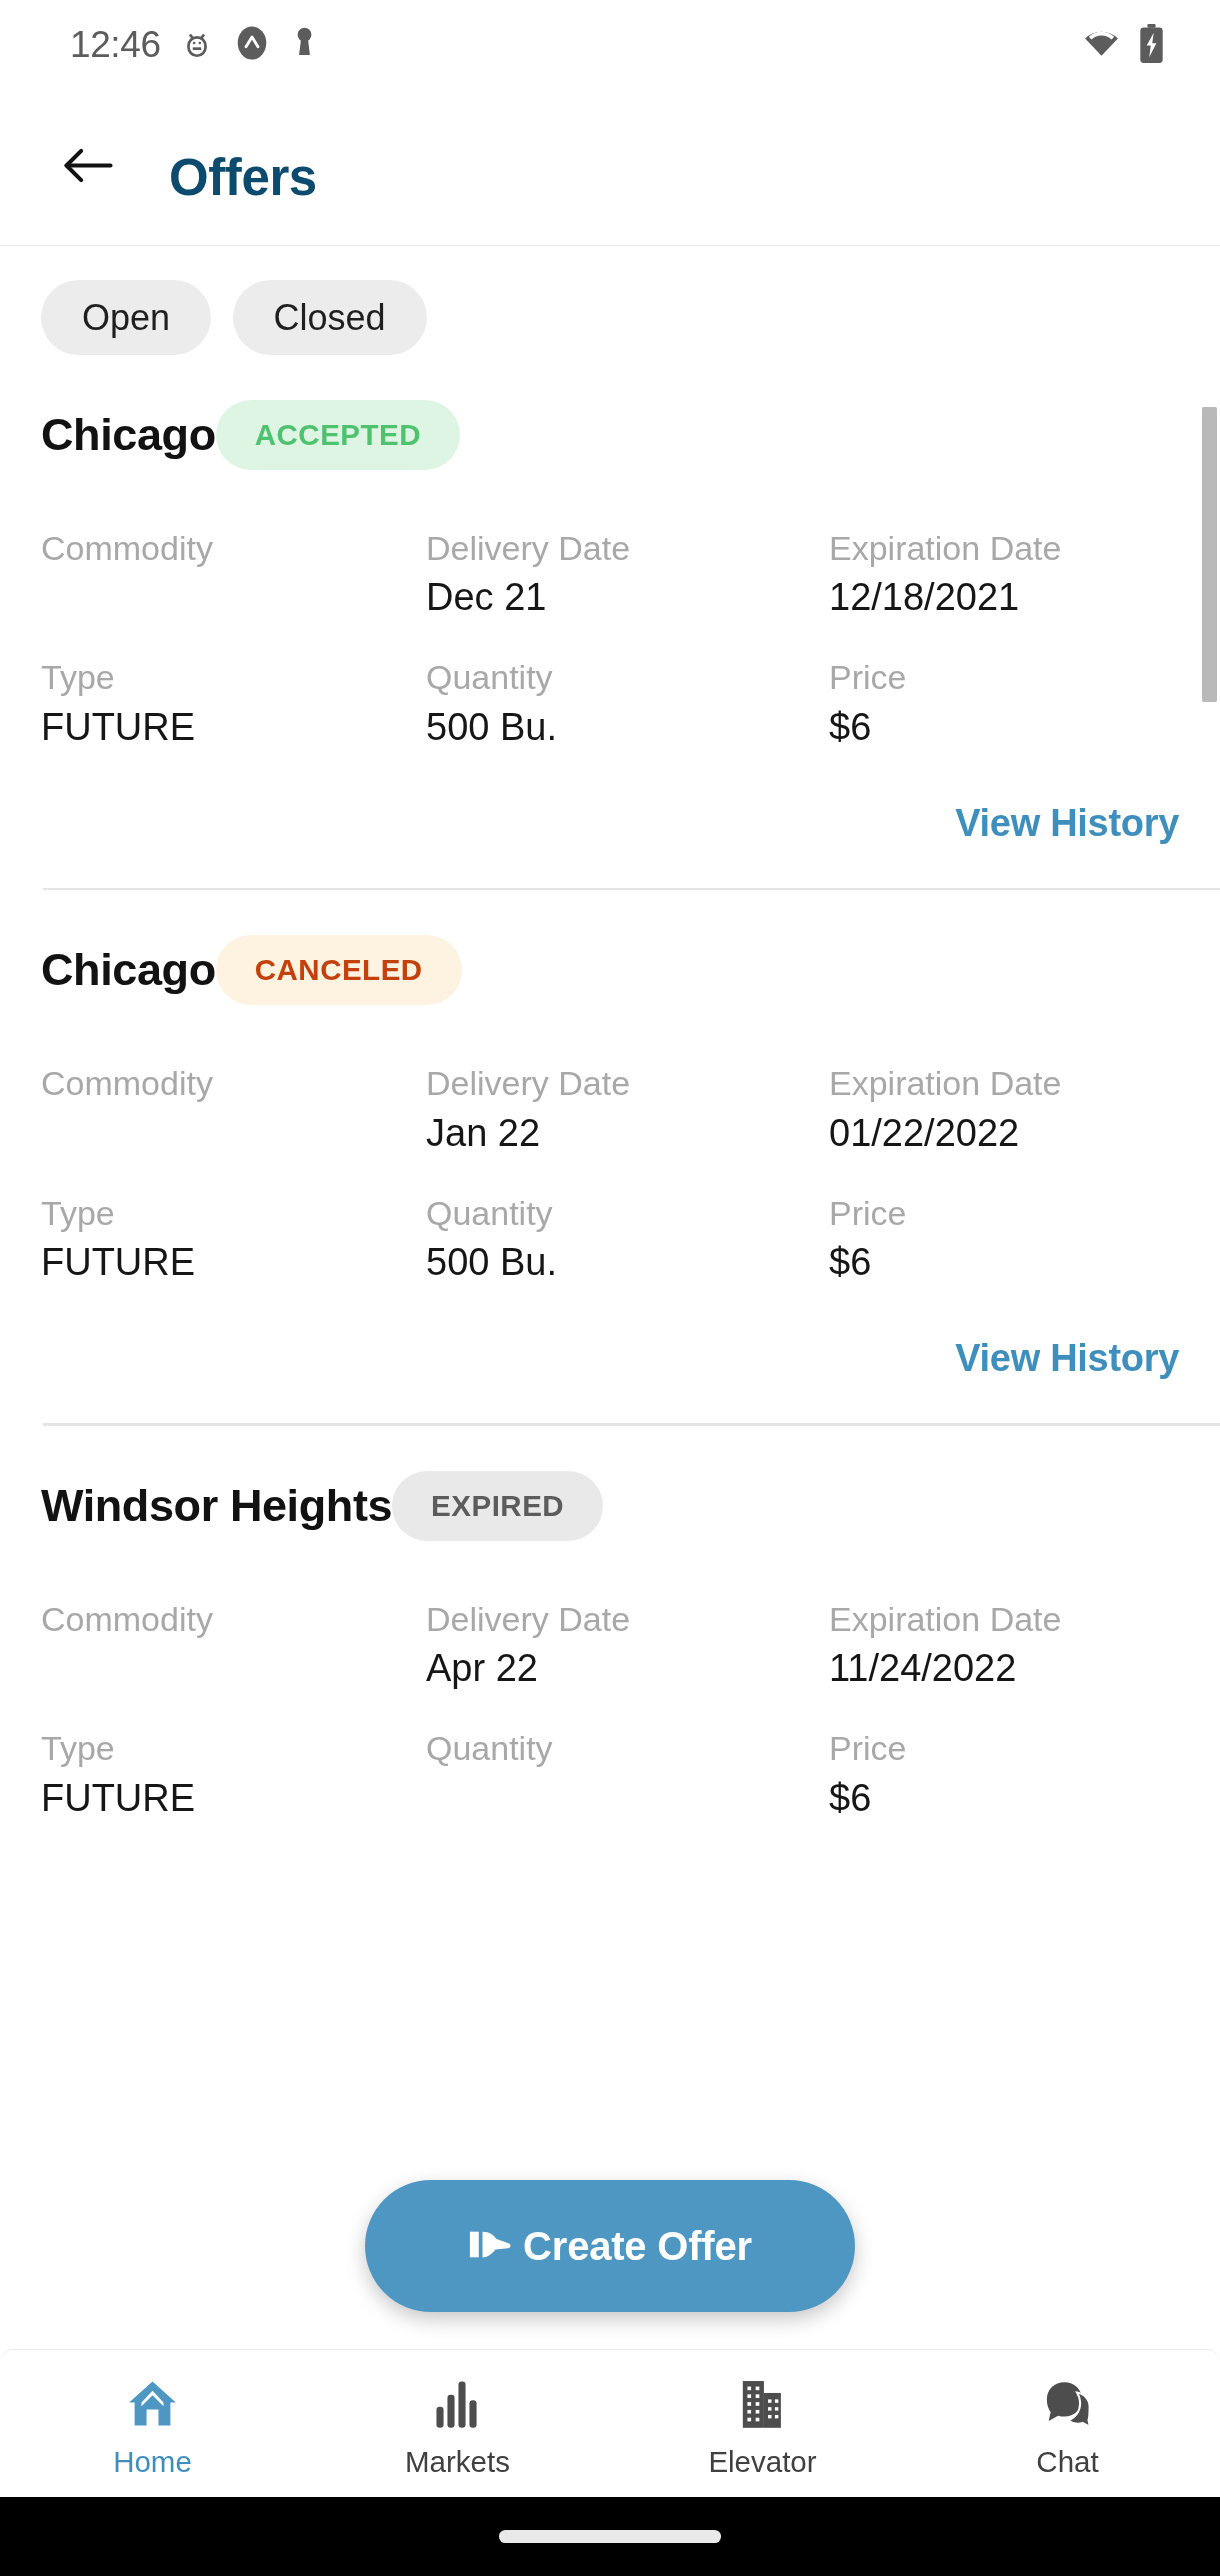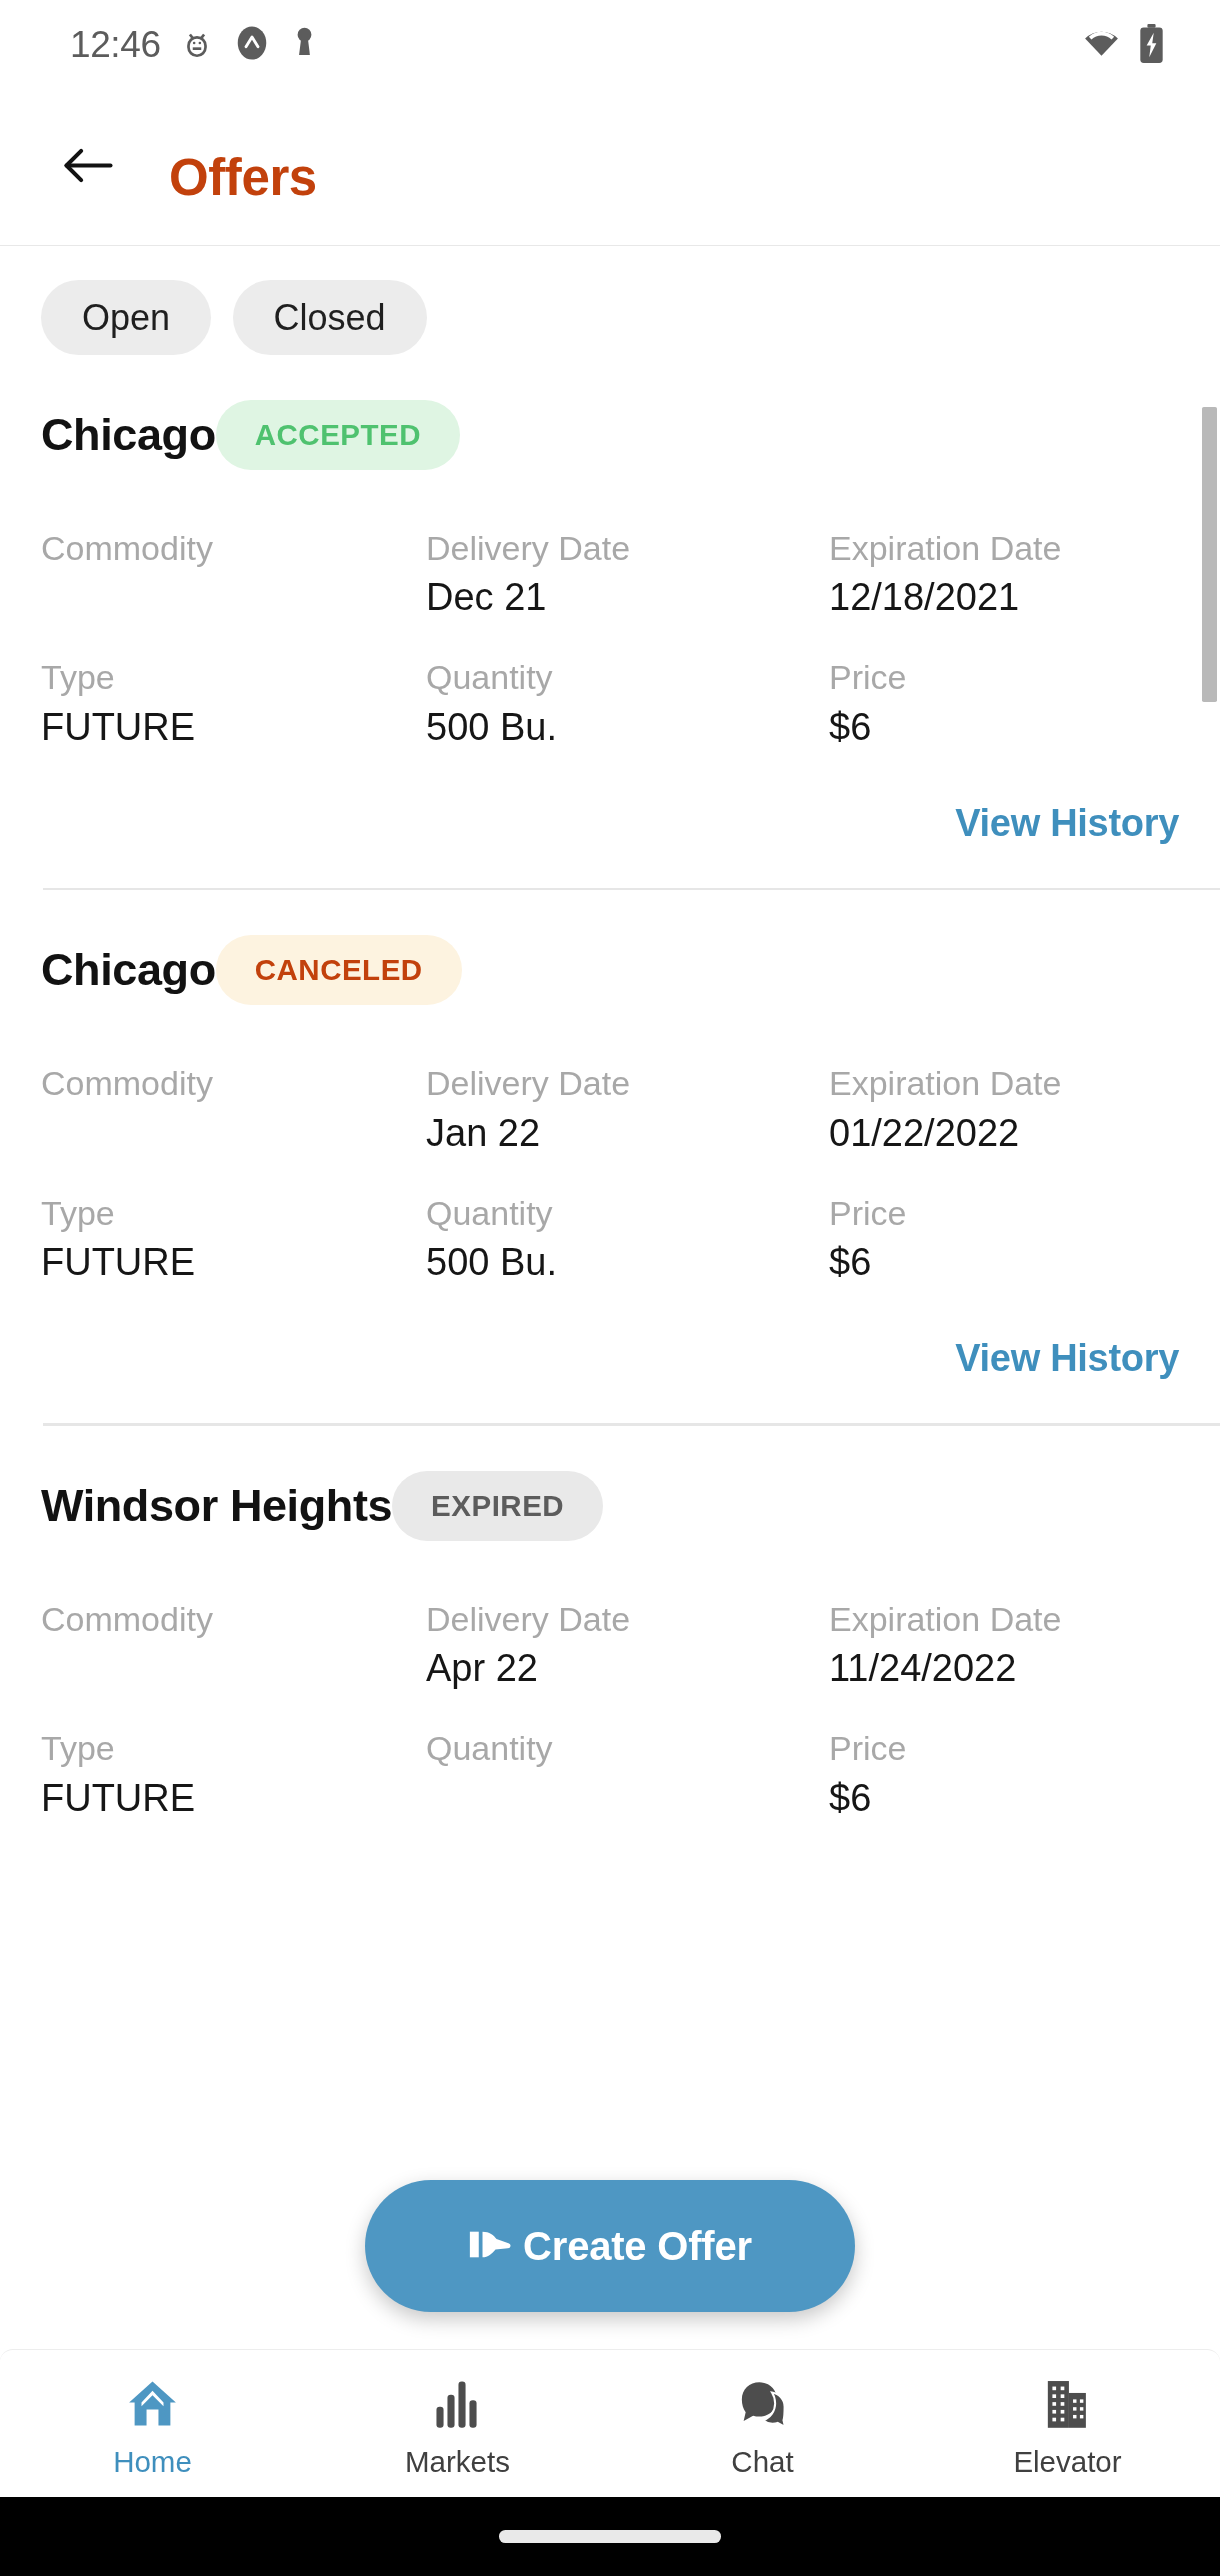--- a/index.html
+++ b/index.html
@@ -67,21 +67,21 @@
     width: 68px; height: 68px;
     display: flex;
     align-items: center;
     justify-content: center;
     cursor: pointer;
     flex: none;
   }
   .header-title {
     font-size: 51px;
     font-weight: bold;
-    color: #c2410c;
+    color: #0c4a6e;
     margin-left: 47px;
     letter-spacing: -0.4px;
     margin-top: 20px;
   }
 
   
   .content {
     position: absolute;
     top: 248px; left: 0;
     width: 1220px;
@@ -489,30 +489,20 @@
     <div class="nav-item">
       <span>
         <svg width="52" height="55" viewBox="0 0 22 24">
           <rect x="1.6" y="13.4" width="3.1" height="9.2" rx="1.4" fill="#4d4d4d"></rect>
           <rect x="6.4" y="8.2" width="3.1" height="14.4" rx="1.4" fill="#4d4d4d"></rect>
           <rect x="11.2" y="2.4" width="3.1" height="20.2" rx="1.4" fill="#4d4d4d"></rect>
           <rect x="16.0" y="10.6" width="3.1" height="12.0" rx="1.4" fill="#4d4d4d"></rect>
         </svg>
       </span>
       <span class="nav-label">Markets</span>
-    </div>
-
-    <div class="nav-item">
-      <span>
-        <svg width="54" height="55" viewBox="0 0 24 24">
-          <path d="M2.6 10.2 C2.6 5.8 6.0 2.6 10.4 2.6 C14.8 2.6 18.2 5.8 18.2 10.2 C18.2 14.6 14.8 17.8 10.4 17.8 C9.4 17.8 8.5 17.7 7.6 17.4 L3.4 19.8 L4.3 15.9 C3.2 14.4 2.6 12.4 2.6 10.2 Z" fill="#4d4d4d"></path>
-          <path d="M21.6 13.4 C21.6 10.2 19.2 7.6 16.0 7.1 C16.9 8.5 17.4 10.2 17.4 12.0 C17.4 15.4 15.2 18.3 12.0 19.5 C13.1 20.4 14.6 21.0 16.2 21.0 C17.0 21.0 17.8 20.9 18.5 20.6 L21.8 22.4 L21.1 19.5 C21.4 18.5 21.6 16.9 21.6 13.4 Z" fill="#4d4d4d" stroke="#ffffff" stroke-width="0.9"></path>
-        </svg>
-      </span>
-      <span class="nav-label">Chat</span>
     </div>
 
     <div class="nav-item">
       <span>
         <svg width="52" height="55" viewBox="0 0 22 24">
           <rect x="2.2" y="2.2" width="9.2" height="20.4" fill="#4d4d4d"></rect>
           <rect x="11.4" y="7.4" width="7.4" height="15.2" fill="#4d4d4d"></rect>
           <g fill="#ffffff">
             <rect x="4.2" y="4.6" width="1.6" height="1.6"></rect>
               <rect x="7.8" y="4.6" width="1.6" height="1.6"></rect>
@@ -529,20 +519,30 @@
             <rect x="13.2" y="13.6" width="1.5" height="1.5"></rect>
               <rect x="16.2" y="13.6" width="1.5" height="1.5"></rect>
             <rect x="13.2" y="17.0" width="1.5" height="1.5"></rect>
               <rect x="16.2" y="17.0" width="1.5" height="1.5"></rect>
           </g>
         </svg>
       </span>
       <span class="nav-label">Elevator</span>
     </div>
 
+    <div class="nav-item">
+      <span>
+        <svg width="54" height="55" viewBox="0 0 24 24">
+          <path d="M2.6 10.2 C2.6 5.8 6.0 2.6 10.4 2.6 C14.8 2.6 18.2 5.8 18.2 10.2 C18.2 14.6 14.8 17.8 10.4 17.8 C9.4 17.8 8.5 17.7 7.6 17.4 L3.4 19.8 L4.3 15.9 C3.2 14.4 2.6 12.4 2.6 10.2 Z" fill="#4d4d4d"></path>
+          <path d="M21.6 13.4 C21.6 10.2 19.2 7.6 16.0 7.1 C16.9 8.5 17.4 10.2 17.4 12.0 C17.4 15.4 15.2 18.3 12.0 19.5 C13.1 20.4 14.6 21.0 16.2 21.0 C17.0 21.0 17.8 20.9 18.5 20.6 L21.8 22.4 L21.1 19.5 C21.4 18.5 21.6 16.9 21.6 13.4 Z" fill="#4d4d4d" stroke="#ffffff" stroke-width="0.9"></path>
+        </svg>
+      </span>
+      <span class="nav-label">Chat</span>
+    </div>
+
   </div>
 
   <div class="gesture-bar">
     <div class="gesture-pill"></div>
   </div>
 
 </div>
 
 
 </body></html>

